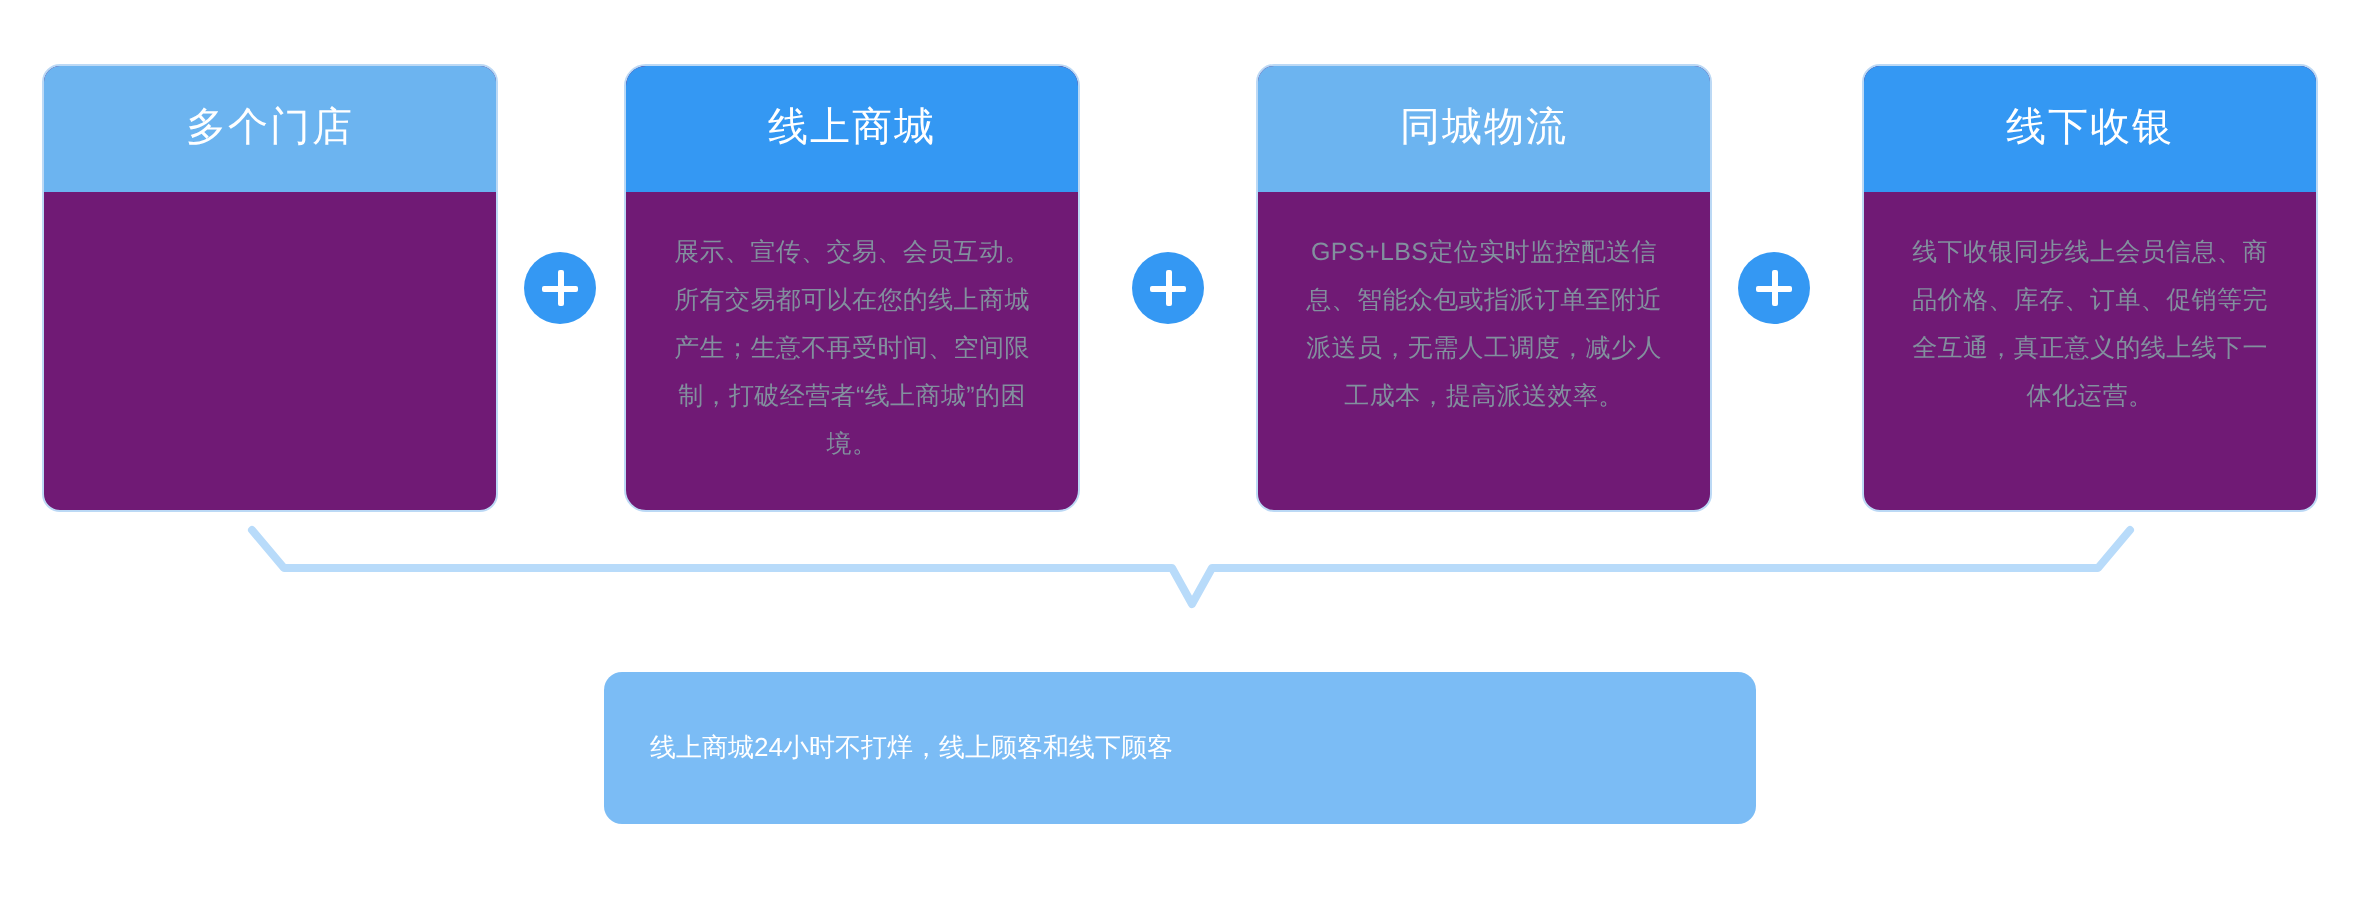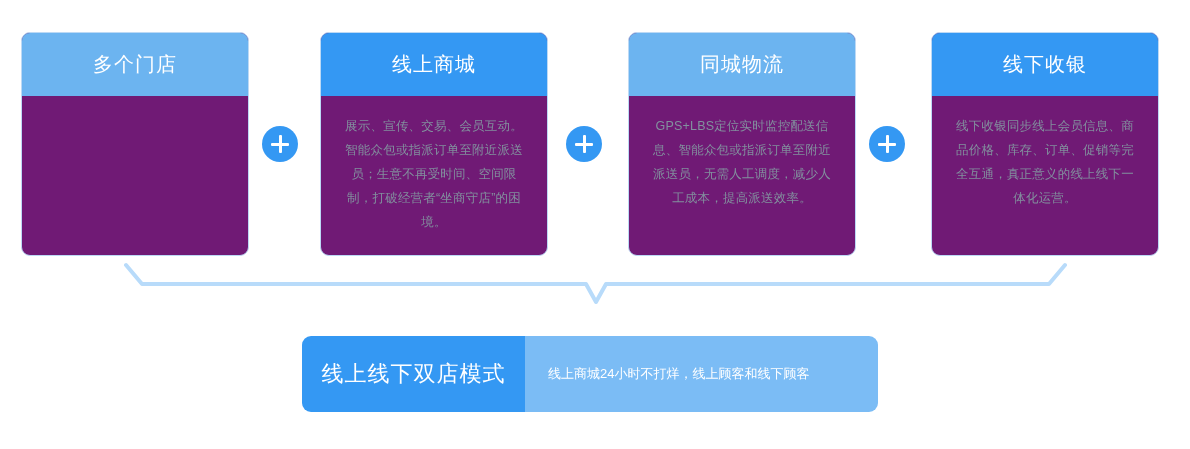--- a/index.html
+++ b/index.html
@@ -29,21 +29,21 @@
     top: 32px;
     width: 228px;
     height: 224px;
     border-radius: 9px;
     background: #701a75;
     border: 1px solid #bcd9f5;
     box-sizing: border-box;
     overflow: hidden;
   }
   .card-1 { left: 21px; }
-  .card-2 { left: 320px; }
+  .card-2 { left: 312px; border-radius: 11px; }
   .card-3 { left: 628px; }
   .card-4 { left: 931px; }
 
   .card-header {
     height: 64px;
     line-height: 64px;
     text-align: center;
     color: #ffffff;
     font-size: 20px;
     letter-spacing: 1px;
@@ -141,21 +141,21 @@
 <body>
 
 <div class="cards-row">
 
   <div class="card card-1 tone-light">
     <div class="card-header">多个门店</div>
   </div>
 
   <div class="card card-2 tone-dark">
     <div class="card-header">线上商城</div>
-    <div class="card-body">展示、宣传、交易、会员互动。智能众包或指派订单至附近派送员；生意不再受时间、空间限制，打破经营者“坐商守店”的困境。</div>
+    <div class="card-body">展示、宣传、交易、会员互动。所有交易都可以在您的线上商城产生；生意不再受时间、空间限制，打破经营者“线上商城”的困境。</div>
   </div>
 
   <div class="card card-3 tone-light">
     <div class="card-header">同城物流</div>
     <div class="card-body">GPS+LBS定位实时监控配送信息、智能众包或指派订单至附近派送员，无需人工调度，减少人工成本，提高派送效率。</div>
   </div>
 
   <div class="card card-4 tone-dark">
     <div class="card-header">线下收银</div>
     <div class="card-body">线下收银同步线上会员信息、商品价格、库存、订单、促销等完全互通，真正意义的线上线下一体化运营。</div>
@@ -164,17 +164,16 @@
   <div class="plus plus-1"></div>
   <div class="plus plus-2"></div>
   <div class="plus plus-3"></div>
 </div>
 
 <svg class="connector" width="1190" height="68" viewBox="0 0 1190 68" fill="none">
   <path d="M 126 7 L 142 26 L 586 26 L 596 44 L 606 26 L 1049 26 L 1065 7" stroke="#B8DBFA" stroke-width="4" stroke-linecap="round" stroke-linejoin="round" fill="none"></path>
 </svg>
 
 <div class="banner">
-  <div class="banner-title">线上线下双店模式</div>
   <div class="banner-desc">
     <span>线上商城24小时不打烊，线上顾客和线下顾客</span>
   </div>
 </div>
 
 </body></html>

